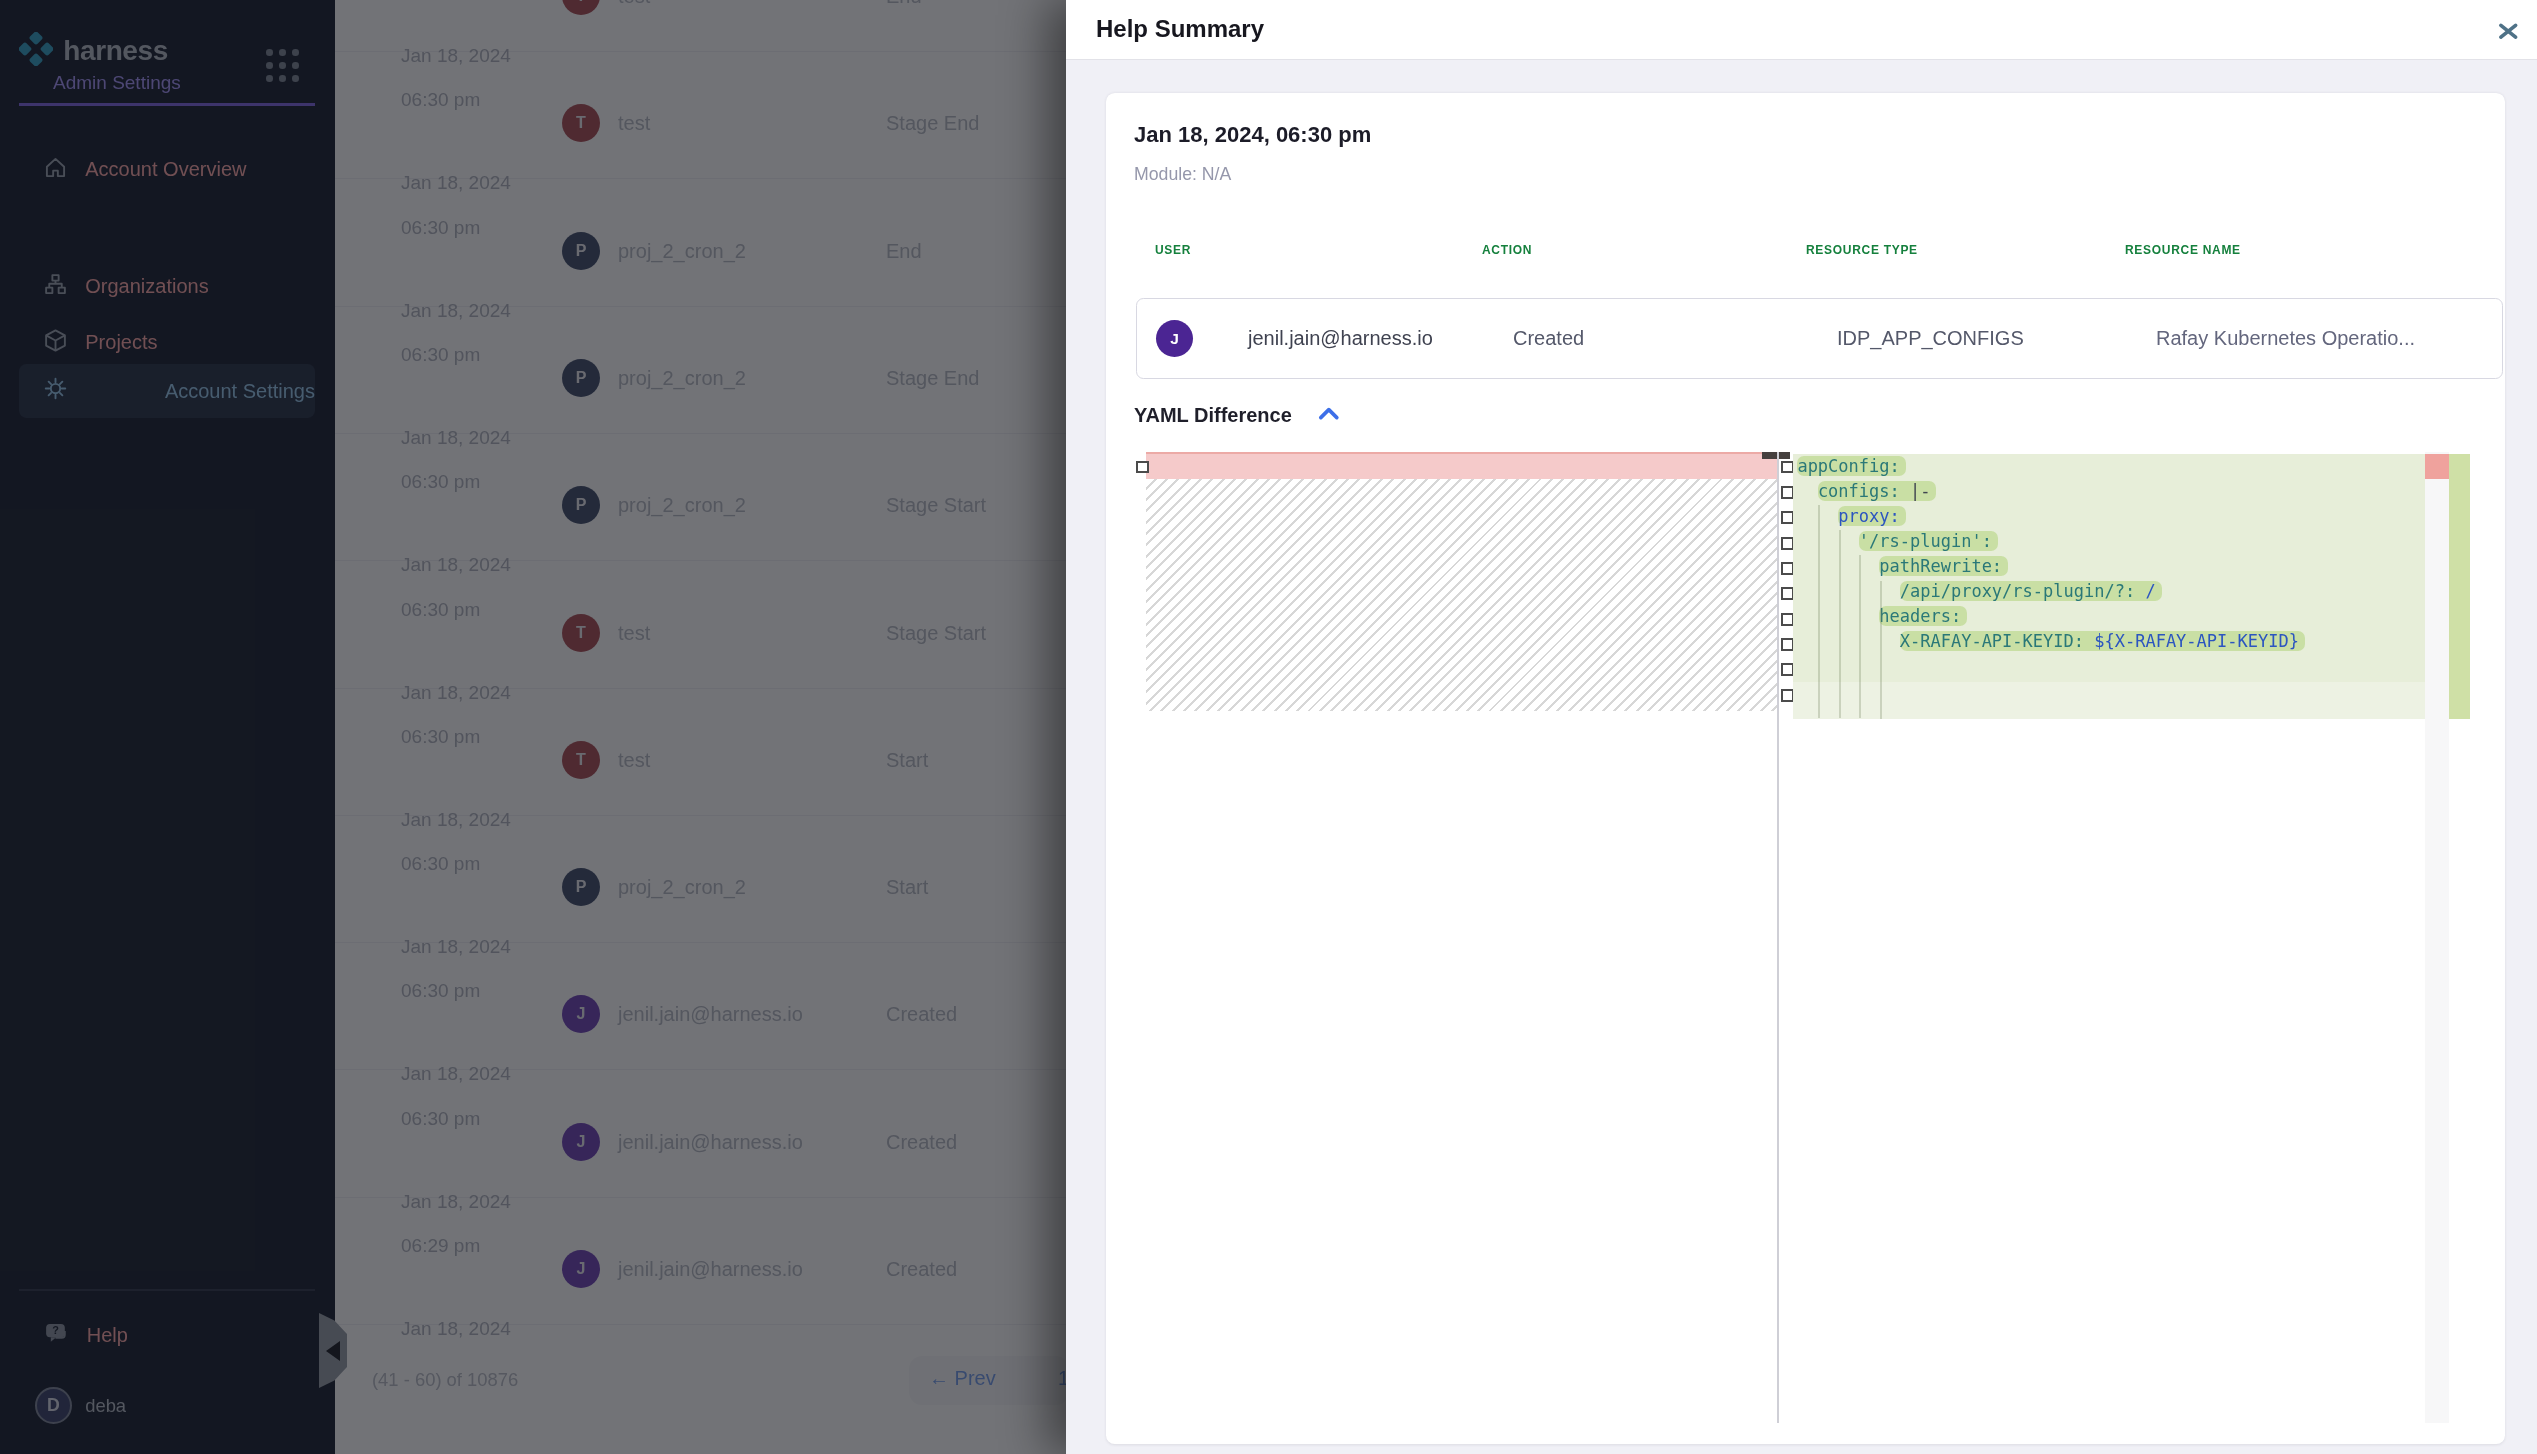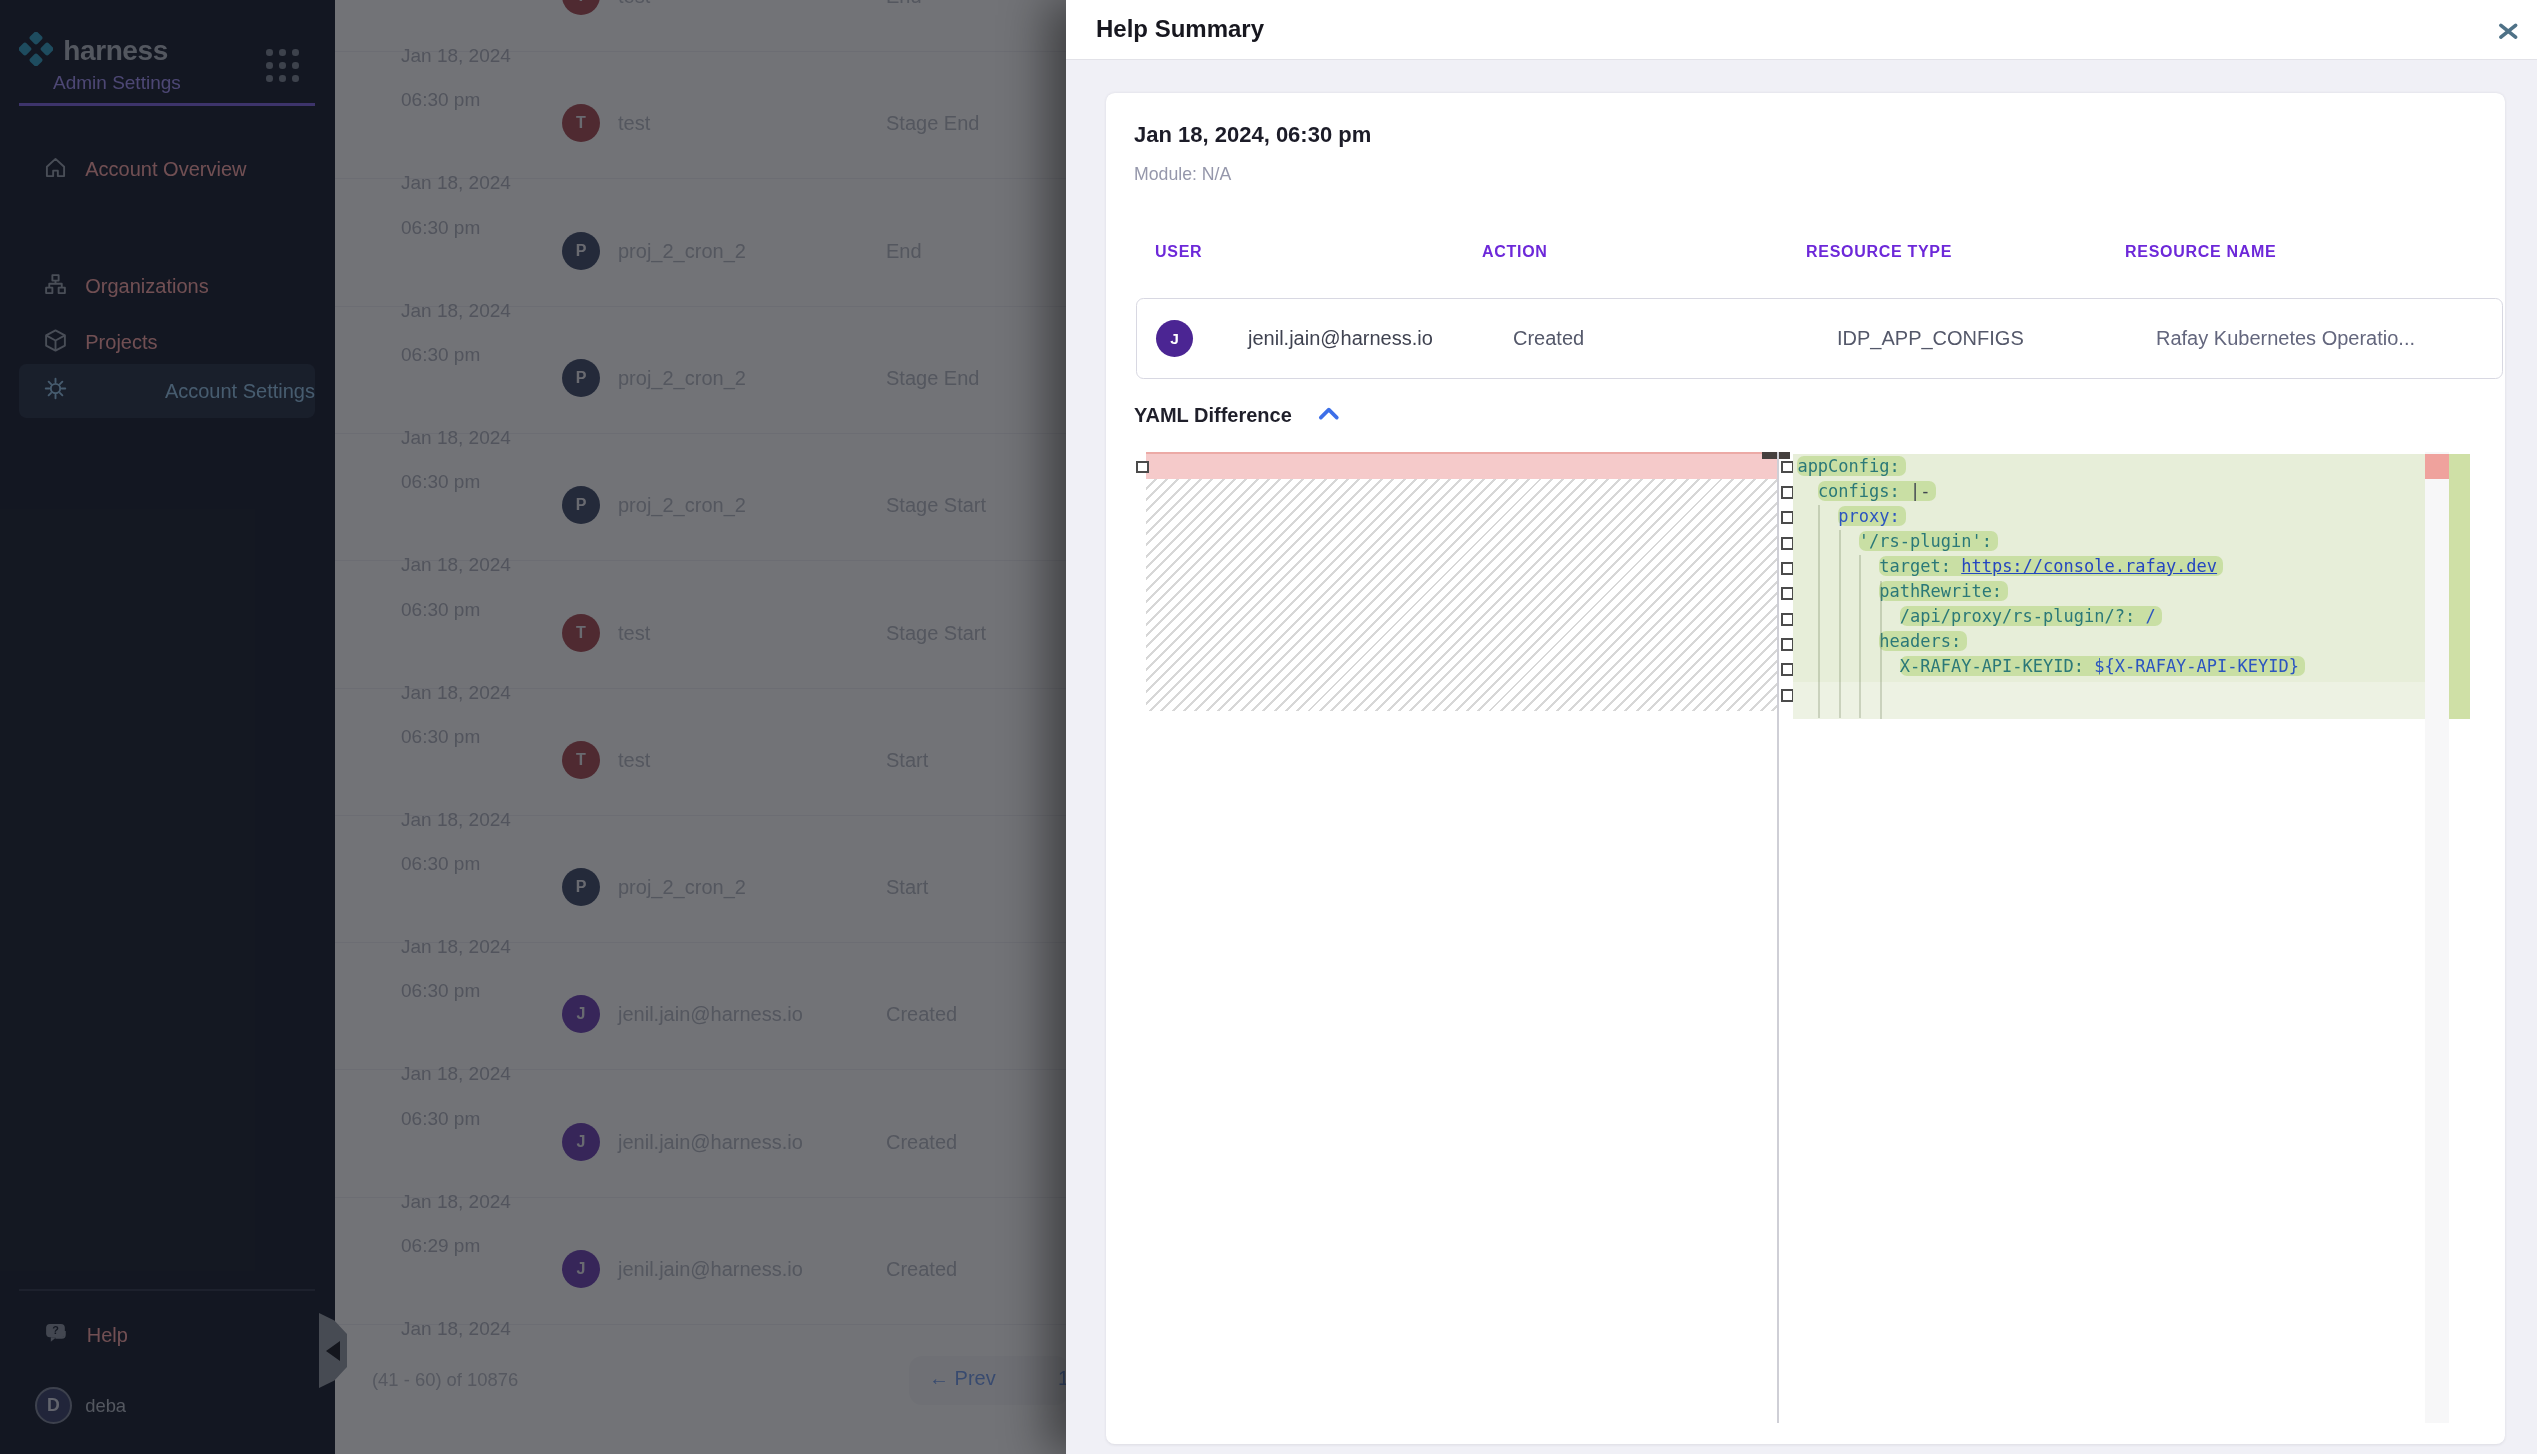--- a/index.html
+++ b/index.html
@@ -58,21 +58,21 @@
     background:#f0f0f6; z-index:10; box-shadow:-18.4px 0 44px rgba(0,0,0,0.45); }
   .drawer-header { position:absolute; left:0; top:0; width:1471px; height:60px;
     background:#ffffff; border-bottom:1.5px solid #e2e2e8; }
   .drawer-title { position:absolute; left:30px; top:14.7px; font-size:24px; font-weight:bold; color:#17171f; }
   .drawer-close { position:absolute; left:1429px; top:17.7px; width:26.5px; height:26.5px; cursor:pointer; }
 
   .card { position:absolute; left:40px; top:93px; width:1399px; height:1351px;
     background:#ffffff; border-radius:8.8px; box-shadow:0 0.7px 2.9px rgba(40,40,60,0.10); }
   .event-datetime { position:absolute; left:28px; top:29px; font-size:22px; font-weight:bold; color:#1c1c28; }
   .event-module { position:absolute; left:28px; top:71px; font-size:17.7px; color:#9597ab; }
-  .th { position:absolute; top:150px; font-size:16px; font-weight:bold; color:#6d28d9; letter-spacing:0.7px; }
+  .th { position:absolute; top:150px; font-size:12px; font-weight:bold; color:#15803d; letter-spacing:0.7px; }
   .row-card { position:absolute; left:30px; top:205px; width:1367px; height:81px;
     background:#fff; border:1.5px solid #d8d8e2; border-radius:7.4px; }
   .row-avatar { position:absolute; left:19px; top:21.3px; width:37px; height:37px; border-radius:50%;
     background:#4b2593; color:#fff; font-size:15.5px; font-weight:bold;
     display:flex; align-items:center; justify-content:center; }
   .rc-cell { position:absolute; top:28px; font-size:20px; color:#54586a; }
   .yaml-label-row { position:absolute; left:28px; top:311px; display:flex; align-items:center; gap:25px; cursor:pointer; }
   .yaml-label { font-size:20px; font-weight:bold; color:#1f1f2a; }
 
   
@@ -346,21 +346,20 @@
           <div class="gutter-sq" style="left: 645px; top: 237px;"></div>
         </div>
 
       <div class="code-bg-main"></div>
       <div class="code-bg-tail"></div>
       <div class="code-lines" id="code-lines">
           <div class="code-line"><span class="hl"><span class="tok-teal">appConfig:</span></span></div>
           <div class="code-line">  <span class="hl"><span class="tok-teal">configs:</span> <span class="tok-dark">|-</span></span></div>
           <div class="code-line">    <span class="hl"><span class="tok-blue">proxy:</span></span></div>
           <div class="code-line">      <span class="hl"><span class="tok-teal">'/rs-plugin':</span></span></div>
-          <div class="code-line">        <span class="hl"><span class="tok-teal">target:</span> <span class="tok-link">https://console.rafay.dev</span></span></div>
           <div class="code-line">        <span class="hl"><span class="tok-teal">pathRewrite:</span></span></div>
           <div class="code-line">          <span class="hl"><span class="tok-teal">/api/proxy/rs-plugin/?:</span> <span class="tok-blue">/</span></span></div>
           <div class="code-line">        <span class="hl"><span class="tok-teal">headers:</span></span></div>
           <div class="code-line">          <span class="hl"><span class="tok-teal">X-RAFAY-API-KEYID:</span> <span class="tok-blue">${X-RAFAY-API-KEYID}</span></span></div>
           <div class="code-line"></div>
         </div>
       <div class="indent-guide" style="left:682px; top:53px;  height:213px"></div>
       <div class="indent-guide" style="left:703px; top:78px; height:188px"></div>
       <div class="indent-guide" style="left:723px; top:103px; height:163px"></div>
       <div class="indent-guide" style="left:744px; top:129px; height:138px"></div>

